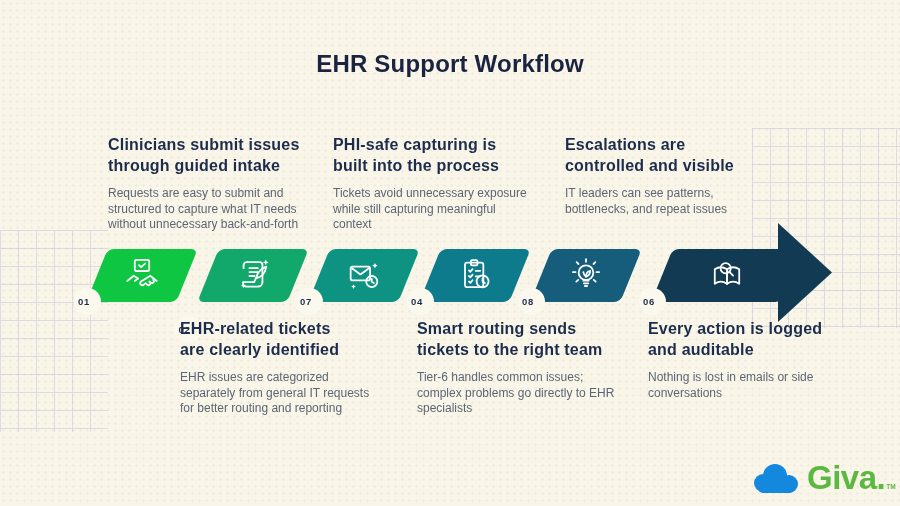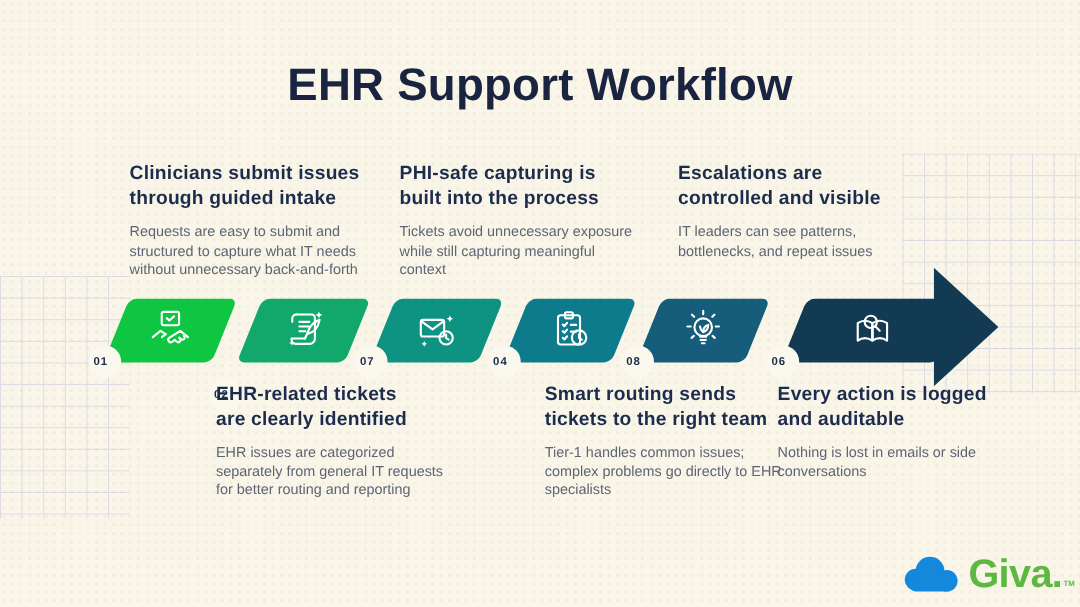--- a/index.html
+++ b/index.html
@@ -18,21 +18,21 @@
     background-image:
       linear-gradient(var(--grid-line,#DCDBE5) 1px, transparent 1px),
       linear-gradient(90deg, var(--grid-line,#DCDBE5) 1px, transparent 1px);
     background-size:18px 18px;
   }
   .grid-tr{ left:752px; top:128px; width:148px; height:200px; }
   .grid-bl{ left:0px; top:230px; width:108px; height:202px; }
 
   h1.title{
     position:absolute; left:0; right:0; top:50px; margin:0; z-index:3;
-    text-align:center; font-size:38px; font-weight:700; letter-spacing:0.2px;
+    text-align:center; font-size:24px; font-weight:700; letter-spacing:0.2px;
     color:var(--ink,#1A2340);
   }
 
   .callout{ position:absolute; z-index:3; }
   .callout h2{ margin:0; font-size:16px; line-height:21px; font-weight:700;
     color:var(--heading,#1C2C4C); letter-spacing:0.2px; }
   .callout h2 span{ display:block; white-space:nowrap; }
   .callout p{ margin:10px 0 0 0; font-size:12px; line-height:15.5px;
     color:var(--body-text,#5D6574); }
 
@@ -216,26 +216,26 @@
       </div>
   </div>
 
   <div class="callout" style="left:180px; top:318px;">
     <h2>
       <span>EHR-related tickets</span>
       <span>are clearly identified</span>
     </h2>
     <p style="max-width:200px">EHR issues are categorized separately from general IT requests for better routing and reporting</p>
   </div>
-  <div class="callout" style="left:417px; top:318px;margin-left:37px;">
+  <div class="callout" style="left:417px; top:318px;">
     <h2>
       <span>Smart routing sends</span>
       <span>tickets to the right team</span>
     </h2>
-    <p style="max-width:200px">Tier-1 handles common issues; complex problems go directly to EHR specialists</p>
+    <p style="max-width:200px">Tier-6 handles common issues; complex problems go directly to EHR specialists</p>
   </div>
   <div class="callout" style="left:648px; top:318px;">
     <h2>
       <span>Every action is logged</span>
       <span>and auditable</span>
     </h2>
     <p style="max-width:205px">Nothing is lost in emails or side conversations</p>
   </div>
 
   <div class="logo">

